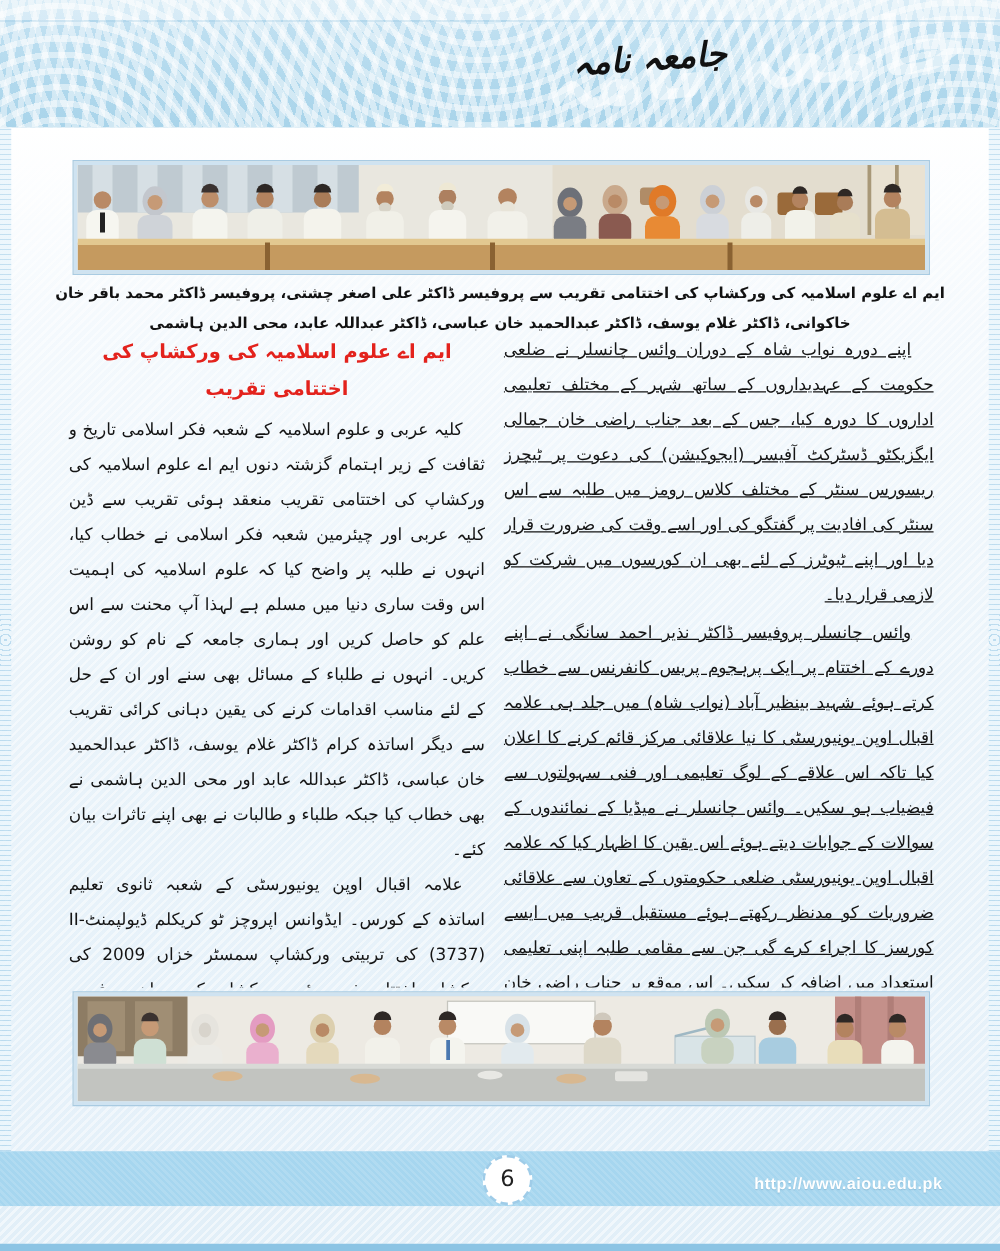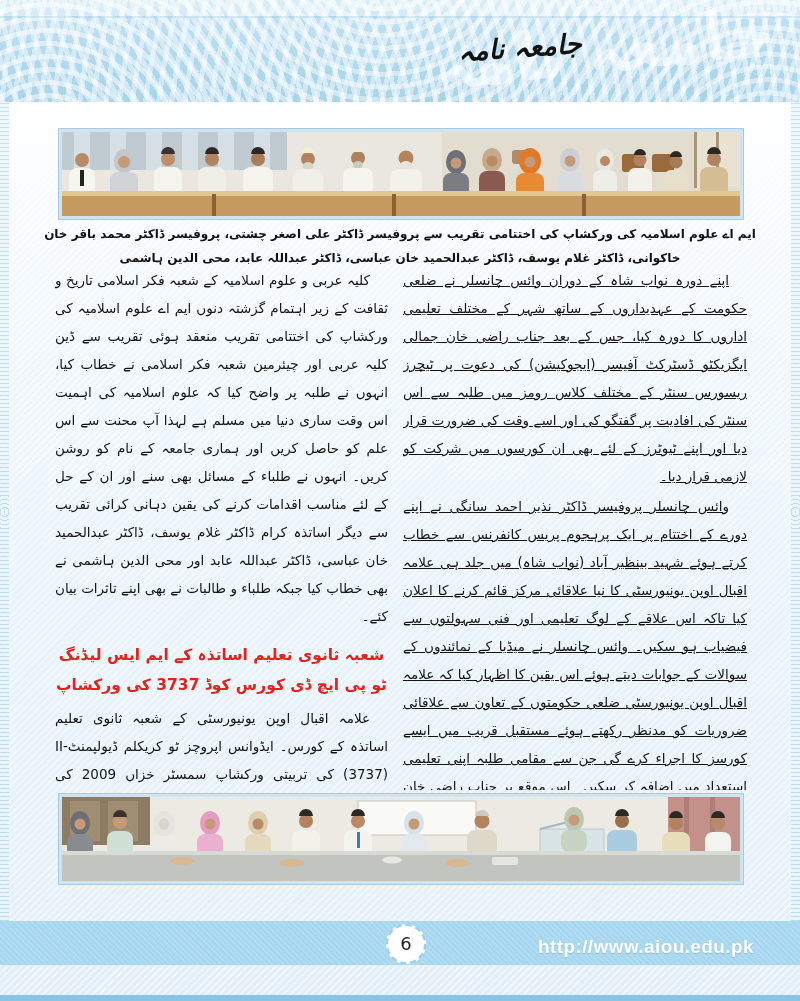--- a/index.html
+++ b/index.html
@@ -82,21 +82,21 @@
       repeating-linear-gradient(45deg, rgba(255,255,255,.12) 0 2px, rgba(255,255,255,0) 2px 4px),
       #a6d6ef;
   }
   .page-number-badge{
     position:absolute; left:386px; top:3px; width:36px; height:36px;
     background:#fff; border:2px dashed #9fcce8; border-radius:50%;
     text-align:center; line-height:36px; font-size:18px; color:#222; font-weight:500;
   }
   .website-url{
     position:absolute; right:46px; top:0; height:44px; line-height:52px;
-    color:#ffffff; font-weight:bold; font-size:19px; letter-spacing:.4px;
+    color:#ffffff; font-weight:bold; font-size:13px; letter-spacing:.4px;
     text-shadow:0 1px 1px rgba(120,170,200,.6);
     font-family:"Liberation Sans", sans-serif;
     text-align:right;
   }
   .footer-strip{
     position:absolute; left:0; top:965px; width:800px; height:30px;
     background:
       repeating-linear-gradient(135deg, rgba(255,255,255,.5) 0 2px, rgba(255,255,255,0) 2px 5px),
       #e2eff8;
   }
@@ -242,22 +242,22 @@
         <rect x="520" y="62" width="4" height="22" fill="#8a6232"></rect>
       </g>
     </svg>
   </div>
 
   <div class="caption caption-top">
     <span style="display:block">ایم اے علوم اسلامیہ کی ورکشاپ کی اختتامی تقریب سے پروفیسر ڈاکٹر علی اصغر چشتی، پروفیسر ڈاکٹر محمد باقر خان خاکوانی، ڈاکٹر غلام یوسف، ڈاکٹر عبدالحمید خان عباسی، ڈاکٹر عبداللہ عابد، محی الدین ہاشمی</span>
   </div>
 
   <div class="col col-left">
+    <h2 class="headline">ایم اے علوم اسلامیہ کی ورکشاپ کی اختتامی تقریب</h2>
     <p class="body-para indent">کلیہ عربی و علوم اسلامیہ کے شعبہ فکر اسلامی تاریخ و ثقافت کے زیر اہتمام گزشتہ دنوں ایم اے علوم اسلامیہ کی ورکشاپ کی اختتامی تقریب منعقد ہوئی تقریب سے ڈین کلیہ عربی اور چیئرمین شعبہ فکر اسلامی نے خطاب کیا، انہوں نے طلبہ پر واضح کیا کہ علوم اسلامیہ کی اہمیت اس وقت ساری دنیا میں مسلم ہے لہذا آپ محنت سے اس علم کو حاصل کریں اور ہماری جامعہ کے نام کو روشن کریں۔ انہوں نے طلباء کے مسائل بھی سنے اور ان کے حل کے لئے مناسب اقدامات کرنے کی یقین دہانی کرائی تقریب سے دیگر اساتذہ کرام ڈاکٹر غلام یوسف، ڈاکٹر عبدالحمید خان عباسی، ڈاکٹر عبداللہ عابد اور محی الدین ہاشمی نے بھی خطاب کیا جبکہ طلباء و طالبات نے بھی اپنے تاثرات بیان کئے۔</p>
-    <h2 class="headline headline-2">شعبہ ثانوی تعلیم اساتذہ کے ایم ایس لیڈنگ ٹو پی ایچ ڈی کورس کوڈ 3737 کی ورکشاپ</h2>
     <p class="body-para indent">علامہ اقبال اوپن یونیورسٹی کے شعبہ ثانوی تعلیم اساتذہ کے کورس۔ ایڈوانس اپروچز ٹو کریکلم ڈیولپمنٹ-II (3737) کی تربیتی ورکشاپ سمسٹر خزاں 2009 کی ورکشاپ اختتام پذیر ہوئی۔ ورکشاپ کے دوران پروفیسر ڈاکٹر ریحانہ مسرور خان، ڈاکٹر نبی بخش جمالی، جناب تنویر افضل، ڈاکٹر اسلم اصغر، ڈاکٹر اے آر ساغر، ڈاکٹر الیاس قدیر اور ڈاکٹر جاوید اقبال نے متعلقہ موضوعات پر لیکچرز دیئے۔ ورکشاپ کے دوران تمام طلبہ نے تفویض کردہ موضوعات پر پریذنٹیشن پیش کیں۔</p>
   </div>
 
   <div class="col col-right">
     <p class="para-block indent">اپنے دورہ نواب شاہ کے دوران وائس چانسلر نے ضلعی حکومت کے عہدیداروں کے ساتھ شہر کے مختلف تعلیمی اداروں کا دورہ کیا، جس کے بعد جناب راضی خان جمالی ایگزیکٹو ڈسٹرکٹ آفیسر (ایجوکیشن) کی دعوت پر ٹیچرز ریسورس سنٹر کے مختلف کلاس رومز میں طلبہ سے اس سنٹر کی افادیت پر گفتگو کی اور اسے وقت کی ضرورت قرار دیا اور اپنے ٹیوٹرز کے لئے بھی ان کورسوں میں شرکت کو لازمی قرار دیا۔</p>
     <p class="para-block indent">وائس چانسلر پروفیسر ڈاکٹر نذیر احمد سانگی نے اپنے دورے کے اختتام پر ایک پرہجوم پریس کانفرنس سے خطاب کرتے ہوئے شہید بینظیر آباد (نواب شاہ) میں جلد ہی علامہ اقبال اوپن یونیورسٹی کا نیا علاقائی مرکز قائم کرنے کا اعلان کیا تاکہ اس علاقے کے لوگ تعلیمی اور فنی سہولتوں سے فیضیاب ہو سکیں۔ وائس چانسلر نے میڈیا کے نمائندوں کے سوالات کے جوابات دیتے ہوئے اس یقین کا اظہار کیا کہ علامہ اقبال اوپن یونیورسٹی ضلعی حکومتوں کے تعاون سے علاقائی ضروریات کو مدنظر رکھتے ہوئے مستقبل قریب میں ایسے کورسز کا اجراء کرے گی جن سے مقامی طلبہ اپنی تعلیمی استعداد میں اضافہ کر سکیں۔ اس موقع پر جناب راضی خان جمالی نے ضلعی حکومت کی طرف سے مکمل تعاون کا یقین دلایا اور اس عزم کا اظہار کیا کہ جناب وائس چانسلر نے جو دو ادارے (گورنمنٹ ووکیشنل کالج اور گورنمنٹ کمرشل کالج فار بوائز نواب شاہ) منتخب کئے ہیں انہیں علامہ اقبال اوپن یونیورسٹی کے لئے مخصوص کیا جائے گا تاکہ یونیورسٹی کو اپنے نئے علاقائی دفتر میں لائبریری اور دیگر فنی سہولیات بہتر طریقے سے مہیا کر سکے۔ وائس چانسلر نے بات کو آگے بڑھاتے ہوئے کہا کہ دونوں اداروں میں خواتین اور مردوں کے لئے فاصلاتی تعلیم اور ٹیکنیکل تعلیم کا بندوبست کیا جائے گا۔</p>
   </div>
 
   <div class="photo photo-bottom">
     <svg width="678" height="84" viewBox="0 0 678 84">

